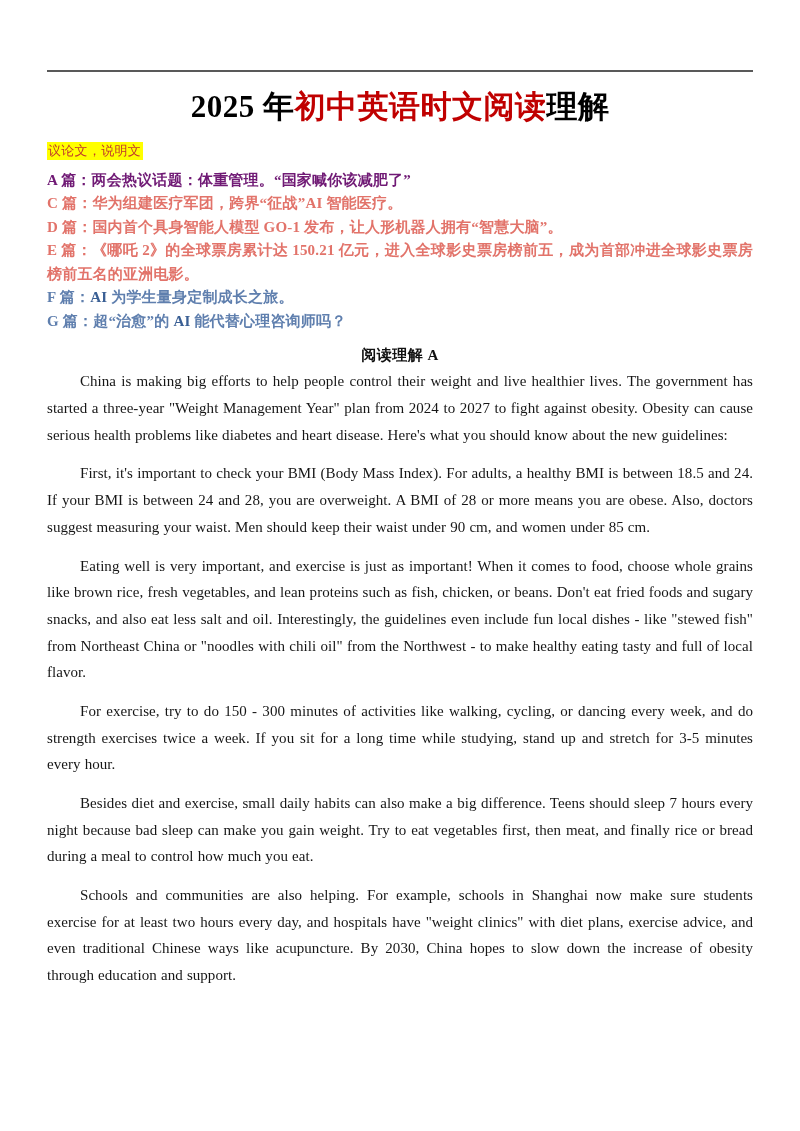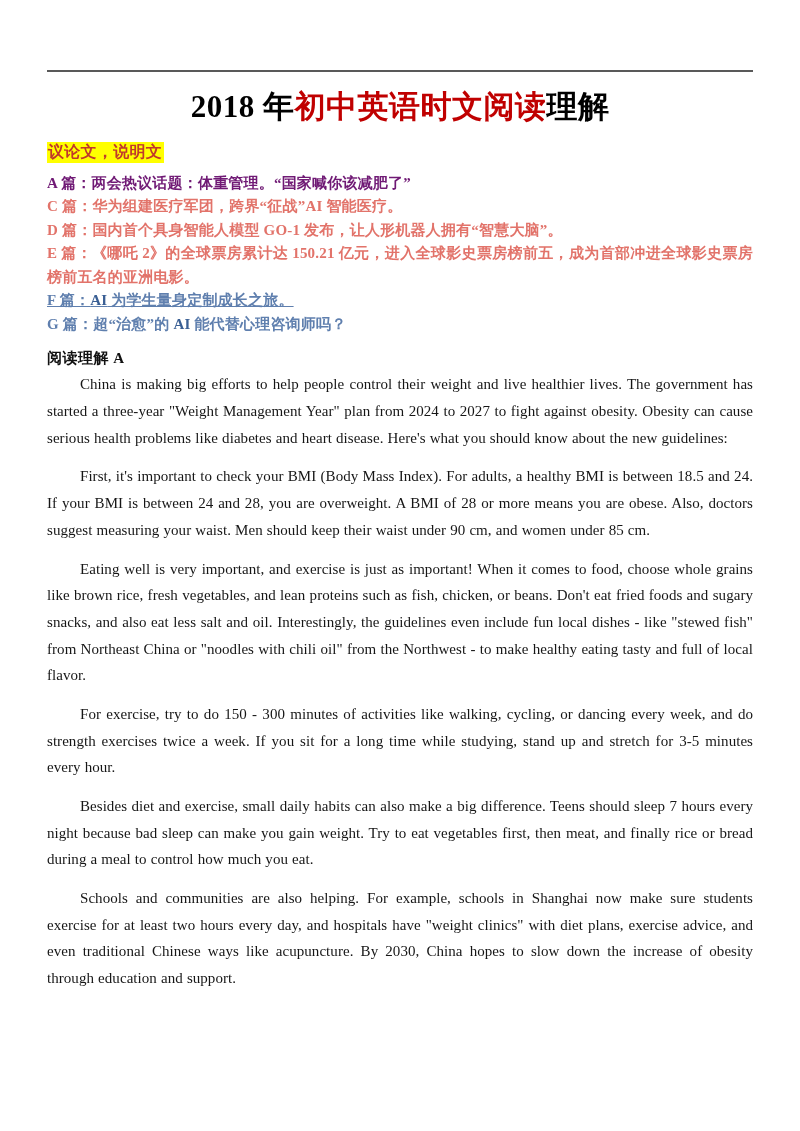--- a/index.html
+++ b/index.html
@@ -41,43 +41,43 @@
   }
 
   .genre-tag-wrap {
     margin-top: 16px;
     line-height: 1;
   }
   .genre-tag {
     display: inline-block;
     background: #ffff00;
     color: #c0392b;
-    font-size: 16px;
-    font-weight: bold;
+    font-size: 13px;
+    font-weight: normal;
     padding: 2px 2px 3px 1px;
     letter-spacing: 0.3px;
   }
 
   .toc {
     margin-top: 9px;
   }
   .toc-item {
     font-size: 15px;
     line-height: 1.57;
     letter-spacing: 0.2px;
     font-weight: bold;
     color: #e2736a;
     text-align: justify;
     text-justify: inter-ideograph;
   }
   .toc-item.tone-blue { color: #5f7fae; }
   .toc-item .em-blue { color: #3a5f94; font-weight: bold; }
 
   .section-head {
-    text-align: left;
+    text-align: center;
     font-size: 15px;
     font-weight: bold;
     color: #111;
     margin-top: 13px;
     margin-bottom: 3px;
     letter-spacing: 0.5px;
   }
 
   .para {
     font-size: 15px;
@@ -92,32 +92,32 @@
   }
   .para + .para { margin-top: 12px; }
 </style>
 </head>
 <body>
 
 <div class="page">
 
   <div class="top-rule"></div>
 
-  <h1 class="doc-title" id="doc-title"><span class="title-seg" style="color: rgb(0, 0, 0);">2018 年</span><span class="title-seg" style="color: rgb(192, 0, 0);">初中英语时文阅读</span><span class="title-seg" style="color: rgb(0, 0, 0);">理解</span></h1>
+  <h1 class="doc-title" id="doc-title"><span class="title-seg" style="color: rgb(0, 0, 0);">2025 年</span><span class="title-seg" style="color: rgb(192, 0, 0);">初中英语时文阅读</span><span class="title-seg" style="color: rgb(0, 0, 0);">理解</span></h1>
 
   <div class="genre-tag-wrap">
     <span class="genre-tag">议论文，说明文</span>
   </div>
 
   <div class="toc" id="toc-list">
       <div class="toc-item" style="color: #701a75;">A 篇：两会热议话题：体重管理。“国家喊你该减肥了”</div>
       <div class="toc-item" style="color: rgb(226, 115, 106);">C 篇：华为组建医疗军团，跨界“征战”AI 智能医疗。</div>
       <div class="toc-item" style="color: rgb(226, 115, 106);">D 篇：国内首个具身智能人模型 GO-1 发布，让人形机器人拥有“智慧大脑”。</div>
       <div class="toc-item" style="color: rgb(226, 115, 106);">E 篇：《哪吒 2》的全球票房累计达 150.21 亿元，进入全球影史票房榜前五，成为首部冲进全球影史票房榜前五名的亚洲电影。</div>
-      <div class="toc-item tone-blue" style="color: rgb(95, 127, 174); text-decoration: underline;">F 篇：<span class="em-blue" style="color: rgb(58, 95, 148);">AI</span> 为学生量身定制成长之旅。</div>
+      <div class="toc-item tone-blue" style="color: rgb(95, 127, 174);">F 篇：<span class="em-blue" style="color: rgb(58, 95, 148);">AI</span> 为学生量身定制成长之旅。</div>
       <div class="toc-item tone-blue" style="color: rgb(95, 127, 174);">G 篇：超“治愈”的 <span class="em-blue" style="color: rgb(58, 95, 148);">AI</span> 能代替心理咨询师吗？</div>
     </div>
 
   <div class="section-head">阅读理解 A</div>
 
   <div id="reading-body">
       <p class="para">China is making big efforts to help people control their weight and live healthier lives. The government has started a three-year "Weight Management Year" plan from 2024 to 2027 to fight against obesity. Obesity can cause serious health problems like diabetes and heart disease. Here's what you should know about the new guidelines:</p>
       <p class="para">First, it's important to check your BMI (Body Mass Index). For adults, a healthy BMI is between 18.5 and 24. If your BMI is between 24 and 28, you are overweight. A BMI of 28 or more means you are obese. Also, doctors suggest measuring your waist. Men should keep their waist under 90 cm, and women under 85 cm.</p>
       <p class="para">Eating well is very important, and exercise is just as important! When it comes to food, choose whole grains like brown rice, fresh vegetables, and lean proteins such as fish, chicken, or beans. Don't eat fried foods and sugary snacks, and also eat less salt and oil. Interestingly, the guidelines even include fun local dishes - like "stewed fish" from Northeast China or "noodles with chili oil" from the Northwest - to make healthy eating tasty and full of local flavor.</p>
       <p class="para">For exercise, try to do 150 - 300 minutes of activities like walking, cycling, or dancing every week, and do strength exercises twice a week. If you sit for a long time while studying, stand up and stretch for 3-5 minutes every hour.</p>

